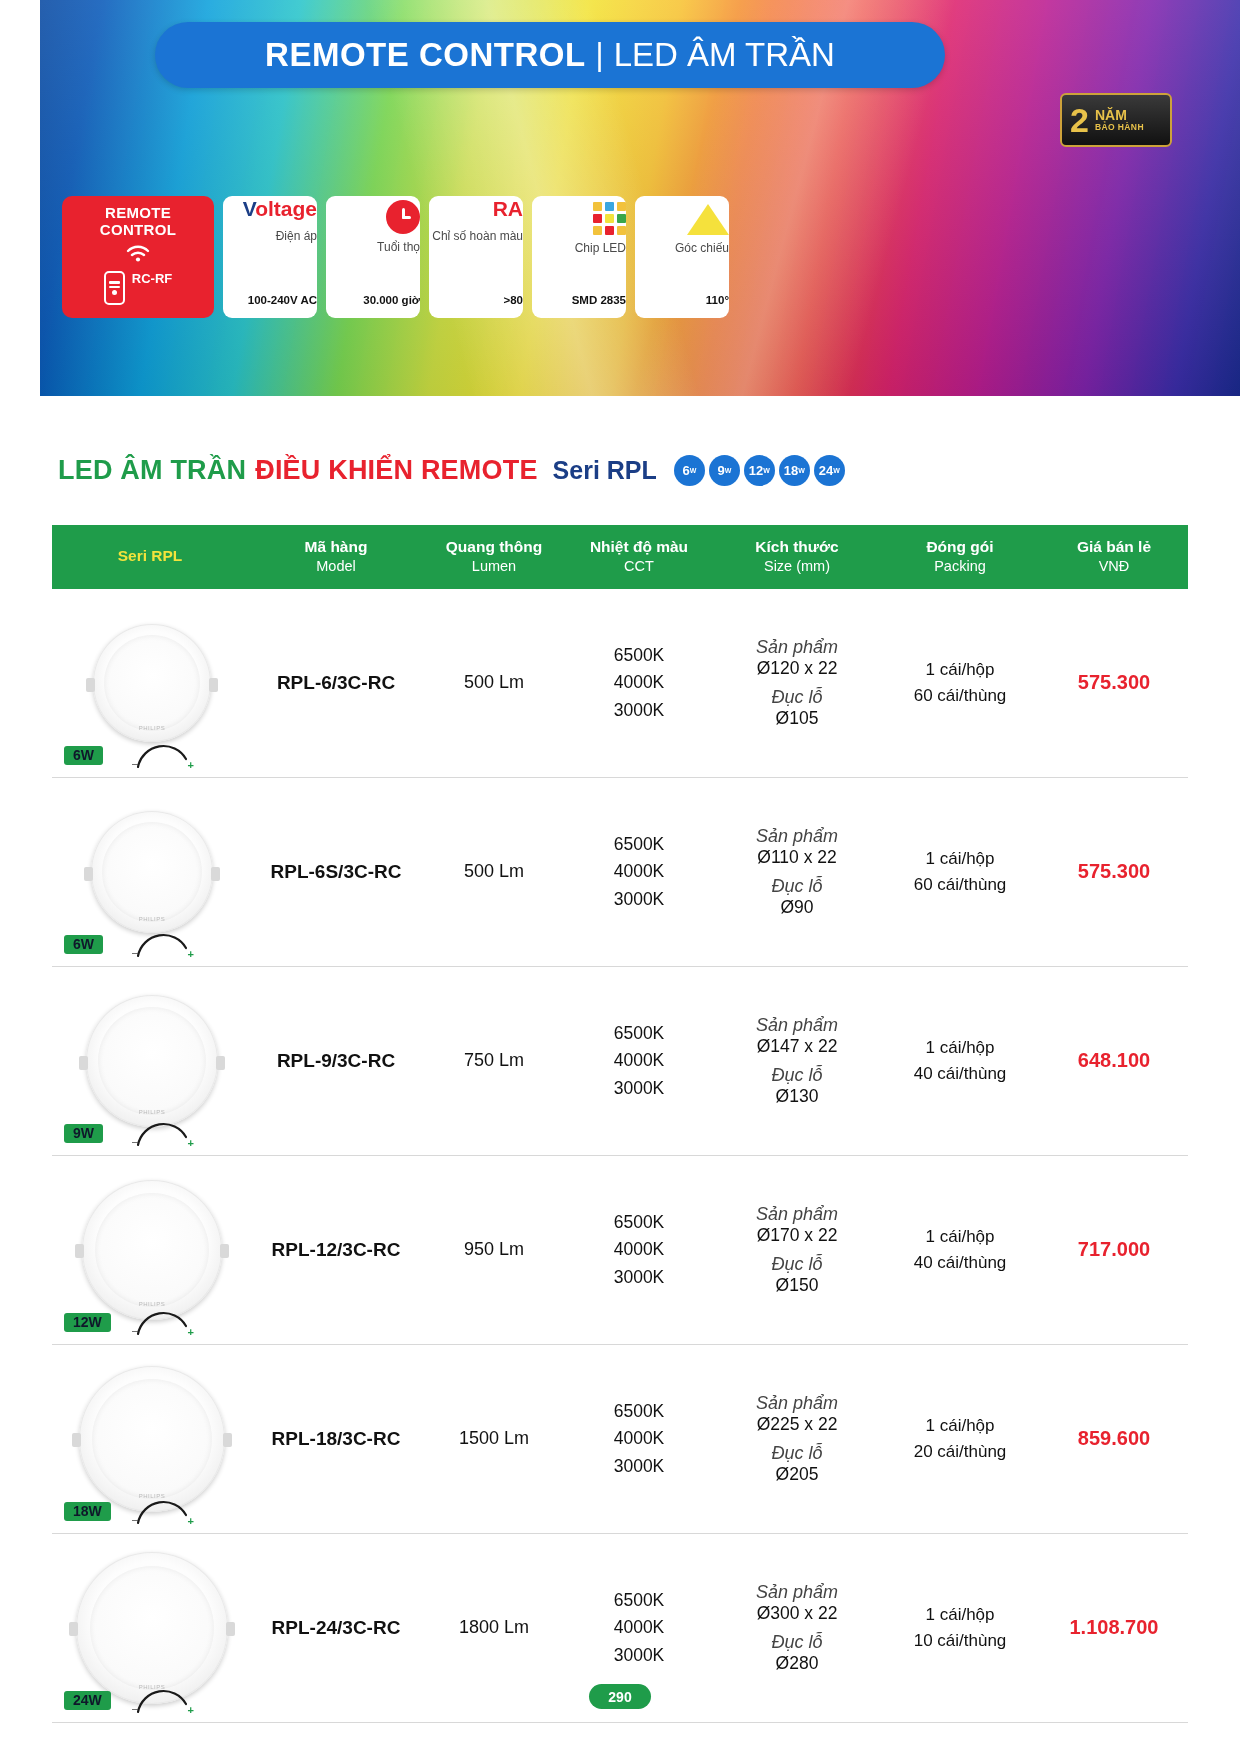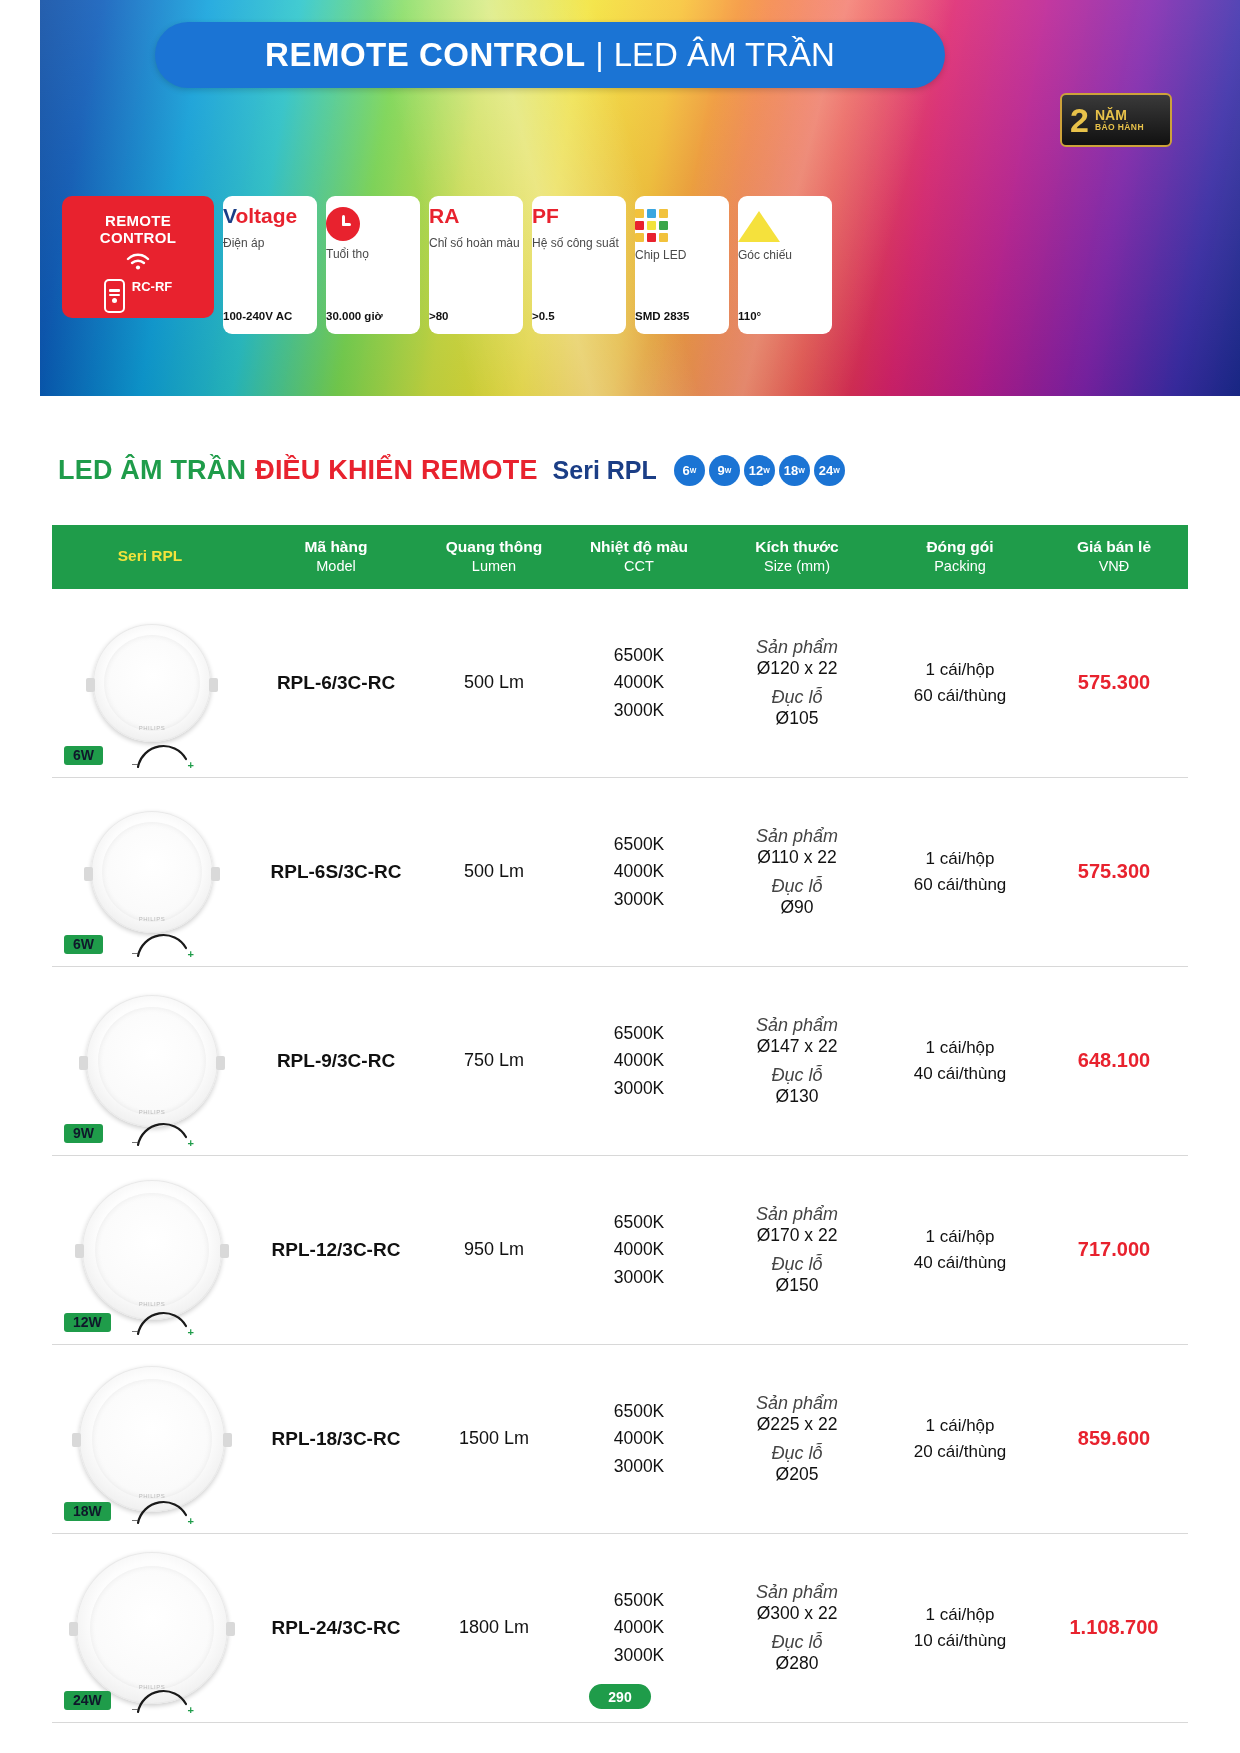--- a/index.html
+++ b/index.html
@@ -77,39 +77,39 @@
 
   
   .spec-strip {
     position: absolute; left: 62px; top: 196px;
     display: flex; align-items: stretch; gap: 9px;
   }
   .spec-remote {
     width: 152px; height: 122px;
     background: #e8222e; border-radius: 10px;
     display: flex; flex-direction: column; align-items: center;
-    padding-top: 16px; color: #fff;
+    padding-top: 8px; color: #fff;
   }
   .spec-remote .l1 { font-size: 15px; font-weight: bold; letter-spacing:.3px; }
   .spec-remote .l2 { font-size: 15px; font-weight: bold; letter-spacing:.3px; }
   .spec-remote .wifi { margin-top: 7px; font-size: 17px; color:#fff; }
   .spec-remote .rcrow { display:flex; align-items:flex-start; gap:7px; margin-top:4px; }
   .rc-ctrl {
     width: 21px; height: 34px; border: 2px solid #fff; border-radius: 5px;
     display:flex; flex-direction:column; align-items:center; justify-content:center; gap:2px;
   }
   .rc-ctrl i { display:block; width:11px; height:2.5px; background:#fff; border-radius:1px; }
   .rc-ctrl .dot { width:5px; height:5px; border-radius:50%; background:#fff; }
   .spec-remote .rc-label { font-size: 13px; font-weight: bold; }
 
   .spec-card {
-    width: 94px; height: 138px;
+    width: 94px; height: 122px;
     background: #ffffff; border-radius: 9px;
-    display: flex; flex-direction: column; align-items: flex-start;
-    padding-top: 9px; text-align: center;
+    display: flex; flex-direction: column; align-items: flex-end;
+    padding-top: 2px; text-align: center;
   }
   .spec-card .big { font-size: 21px; font-weight: bold; color:#e8222e; line-height:1; }
   .spec-card .big .v { color:#1b3e86; }
   .spec-card .cap { font-size: 12px; color: #4a4a4a; line-height: 1.25; margin-top: 10px; }
   .spec-card .cap.two { margin-top: 6px; }
   .spec-card .val { font-size: 11.5px; font-weight: bold; color:#111; margin-top:auto; margin-bottom: 12px; }
   .clock {
     width: 34px; height: 34px; border-radius: 50%; background:#e8222e; position:relative; margin-top:2px;
   }
   .clock::before { content:""; position:absolute; left:16px; top:8px; width:2.5px; height:11px; background:#fff; border-radius:2px;}
@@ -286,25 +286,20 @@
       <span class="cap two">Tuổi thọ</span>
       <span class="val">30.000 giờ</span>
     </div>
 
     <div class="spec-card">
       <span class="big">RA</span>
       <span class="cap">Chỉ số hoàn màu</span>
       <span class="val">&gt;80</span>
     </div>
 
-    <div class="spec-card">
-      <span class="big">PF</span>
-      <span class="cap">Hệ số công suất</span>
-      <span class="val">&gt;0.5</span>
-    </div>
 
     <div class="spec-card">
       <span class="chipled">
         <span style="background:#f2c23c"></span>
           <span style="background:#3aa6e0"></span>
           <span style="background:#f2c23c"></span>
         <span style="background:#e8222e"></span>
           <span style="background:#f2e33c"></span>
           <span style="background:#3aa64a"></span>
         <span style="background:#f2c23c"></span>

